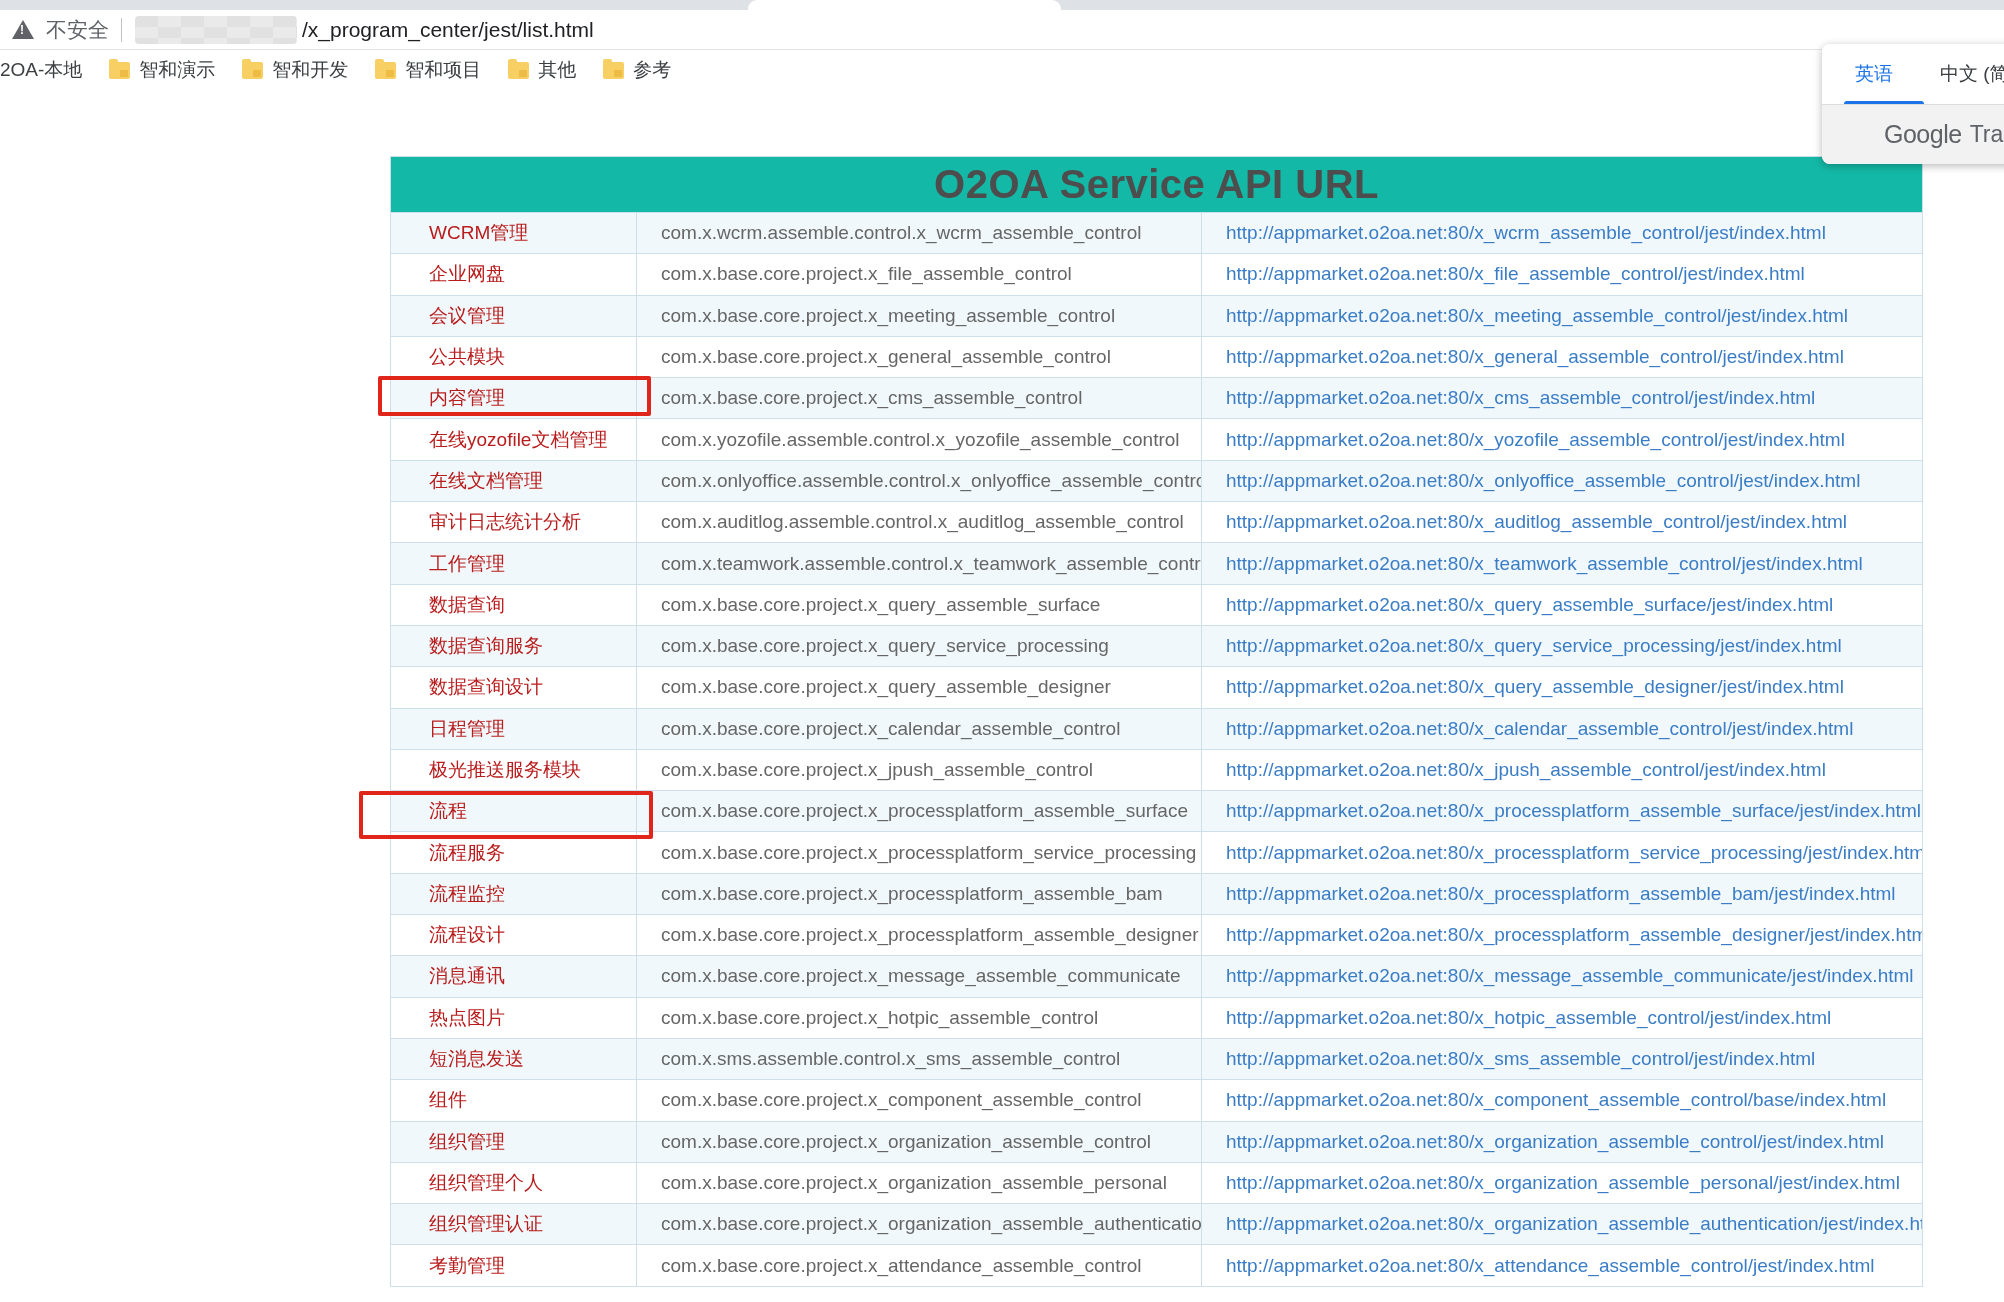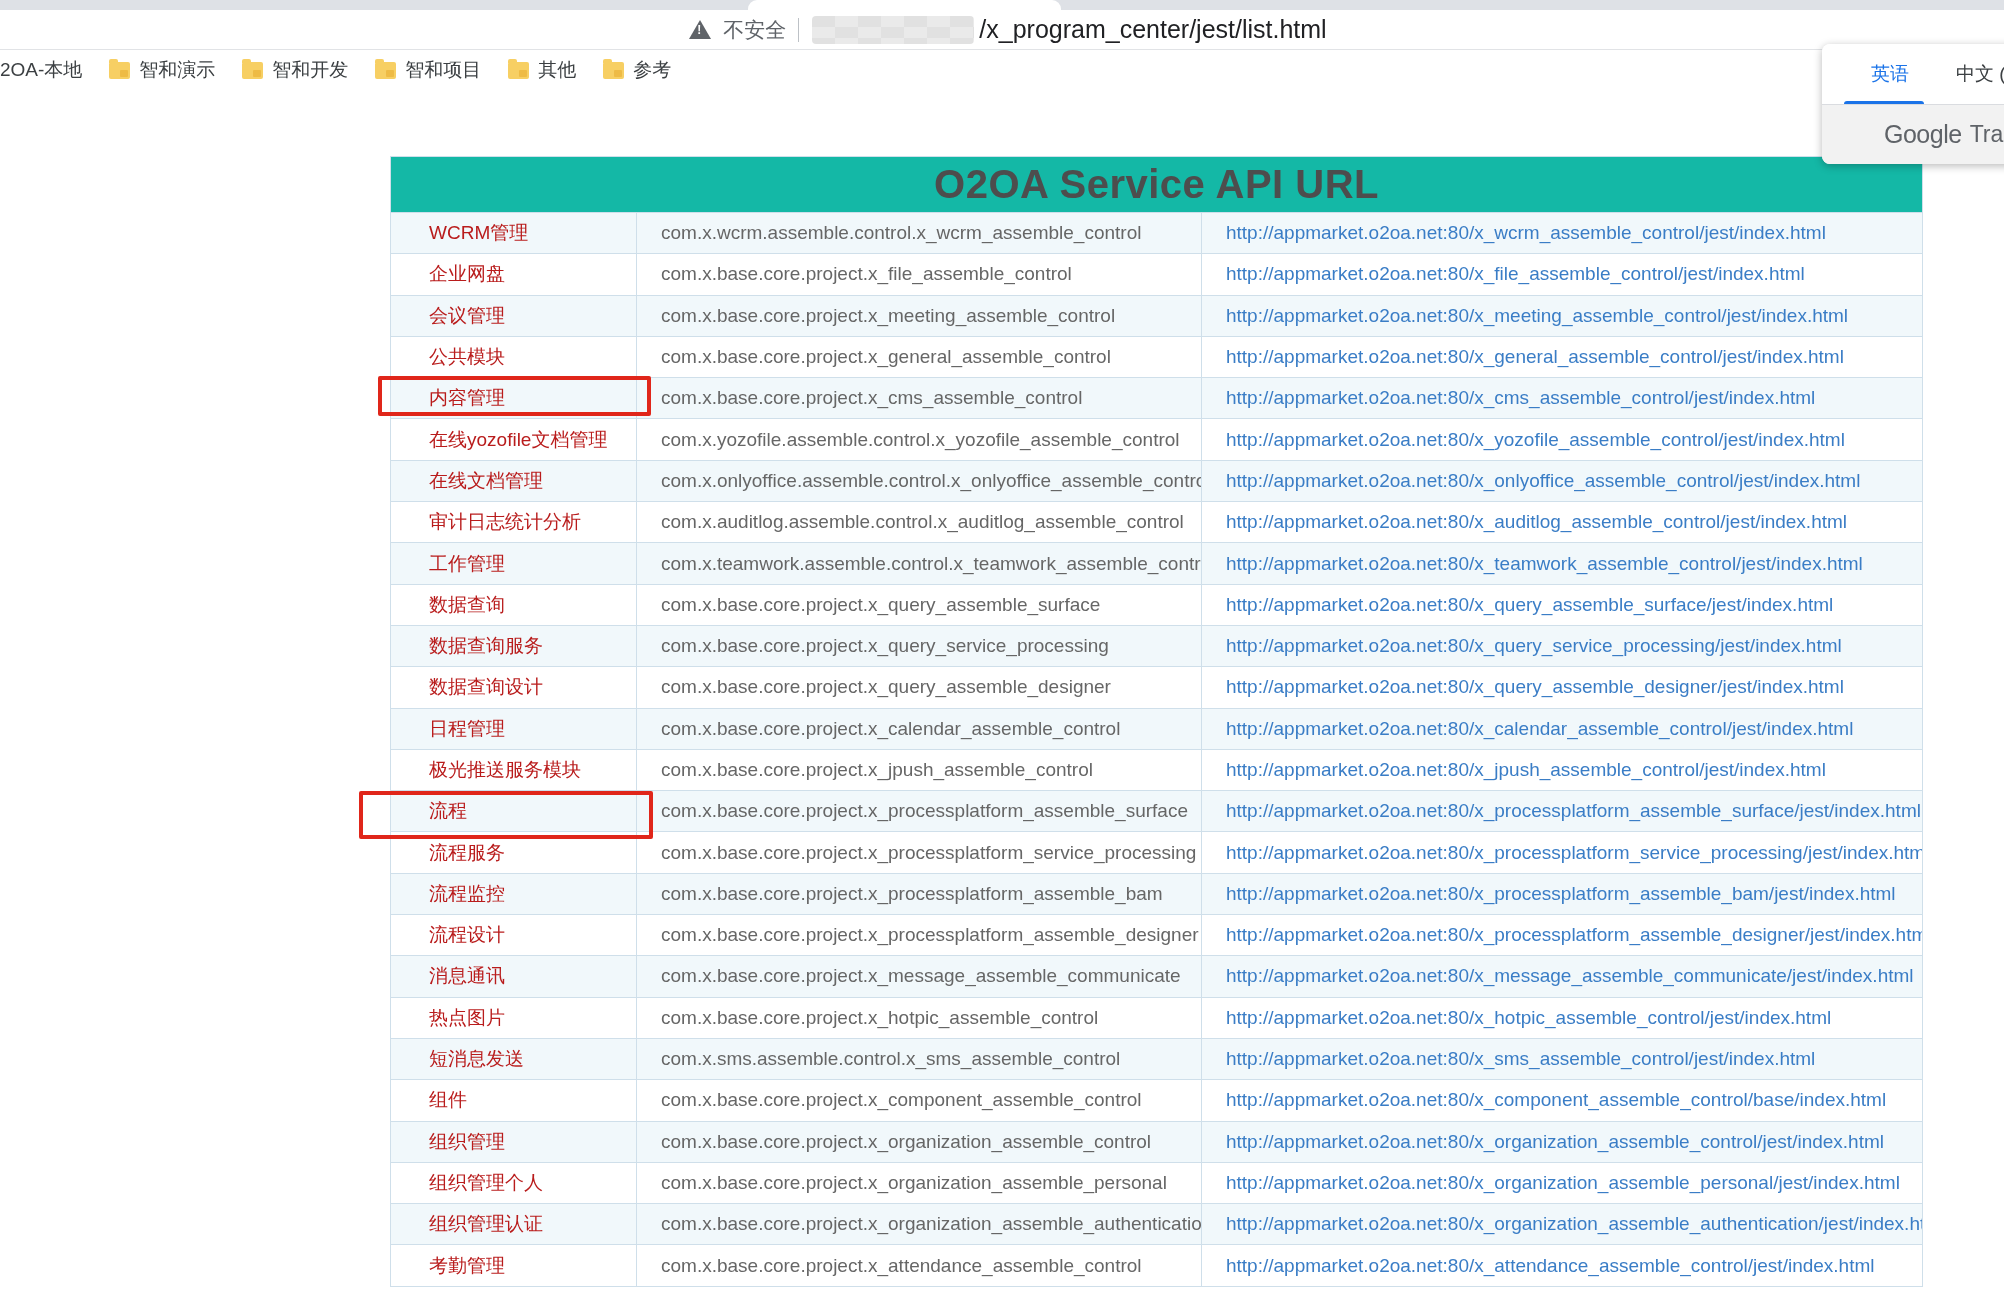--- a/index.html
+++ b/index.html
@@ -4,29 +4,29 @@
 <style>
   html,body{margin:0;padding:0;}
   body{
     width:2004px;height:1302px;position:relative;overflow:hidden;
     background:#ffffff;font-family:"Liberation Sans", sans-serif;
     -webkit-font-smoothing:antialiased;
   }
   
   .tabstrip{position:absolute;left:0;top:0;width:2004px;height:10px;background:#dee1e6;}
   .active-tab{position:absolute;left:748px;top:0;width:313px;height:10px;background:#ffffff;border-radius:9px 9px 0 0;}
-  .addressbar{position:absolute;left:0;top:10px;width:2004px;height:39px;background:#ffffff;display:flex;align-items:center;padding-left:12px;box-sizing:border-box;justify-content:center;}
+  .addressbar{position:absolute;left:0;top:10px;width:2004px;height:39px;background:#ffffff;display:flex;align-items:center;padding-left:12px;box-sizing:border-box;}
   .warn-tri{width:0;height:0;border-left:11px solid transparent;border-right:11px solid transparent;border-bottom:19px solid #5f6368;position:relative;margin-right:12px;}
   .warn-tri::after{content:"!";position:absolute;left:-3px;top:3px;color:#ffffff;font-size:12px;font-weight:700;}
   .notsecure{font-size:21px;color:#5f6368;}
   .addr-sep{width:1px;height:24px;background:#bdc1c6;margin:0 13px 0 12px;}
   .mosaic{width:162px;height:28px;border-radius:4px;margin-right:5px;
     background:repeating-conic-gradient(#e7e7e7 0% 25%, #dcdcdc 0% 50%);
     background-size:46px 22px;opacity:.85;}
-  .urltext{font-size:25px;color:#202124;}
+  .urltext{font-size:21px;color:#202124;}
   .chromeline{position:absolute;left:0;top:49px;width:2004px;height:1px;background:#e1e3e6;}
   
   .bookmarks{position:absolute;left:0;top:50px;width:2004px;height:40px;background:#ffffff;display:flex;align-items:center;}
   .bm-item{display:flex;align-items:center;margin-right:27px;cursor:pointer;}
   .bm-label{font-size:19px;color:#3c4043;white-space:nowrap;}
   .folder{width:21px;height:17px;background:#f7cf63;border-radius:2px;position:relative;margin-right:9px;flex:0 0 auto;}
   .folder::before{content:"";position:absolute;left:0;top:-3px;width:9px;height:4px;background:#f7cf63;border-radius:2px 2px 0 0;}
   .folder::after{content:"";position:absolute;right:2px;bottom:2px;width:8px;height:7px;background:#eebb45;border-radius:1px;}
   
   .apitable-wrap{position:absolute;left:390px;top:156px;width:1532px;}
@@ -42,21 +42,21 @@
   a.api-link{color:#3a7dc6;text-decoration:none;}
   
   .redbox{position:absolute;border:4px solid #e0261a;border-radius:2px;box-sizing:border-box;background:transparent;}
   .box1{left:378px;top:376px;width:273px;height:40px;}
   .box2{left:359px;top:791px;width:294px;height:48px;}
   
   .gt-popup{position:absolute;left:1822px;top:44px;width:300px;height:120px;background:#ffffff;border-radius:8px;
     box-shadow:0 2px 8px rgba(0,0,0,.28);z-index:50;overflow:hidden;}
   .gt-tabs{position:relative;height:60px;border-bottom:1px solid #dadce0;display:flex;align-items:center;background:#ffffff;}
   .gt-tab{font-size:19px;color:#3c4043;font-weight:500;cursor:pointer;white-space:nowrap;}
-  .gt-tab.active{color:#1a73e8;margin-left:49px;}
+  .gt-tab.active{color:#1a73e8;margin-left:33px;}
   .gt-tab.inactive{margin-left:47px;}
   .gt-underline{position:absolute;left:22px;bottom:0;width:80px;height:3px;background:#1a73e8;border-radius:3px 3px 0 0;}
   .gt-footer{height:59px;background:#f2f2f2;display:flex;align-items:center;padding-left:22px;}
   .gt-google{font-size:25px;color:#5f6368;font-weight:500;letter-spacing:-.5px;margin-left:40px;}
   .gt-translate{font-size:23px;color:#5f6368;font-weight:400;margin-left:8px;}
 </style>
 </head>
 <body>
 
 <div class="tabstrip">

